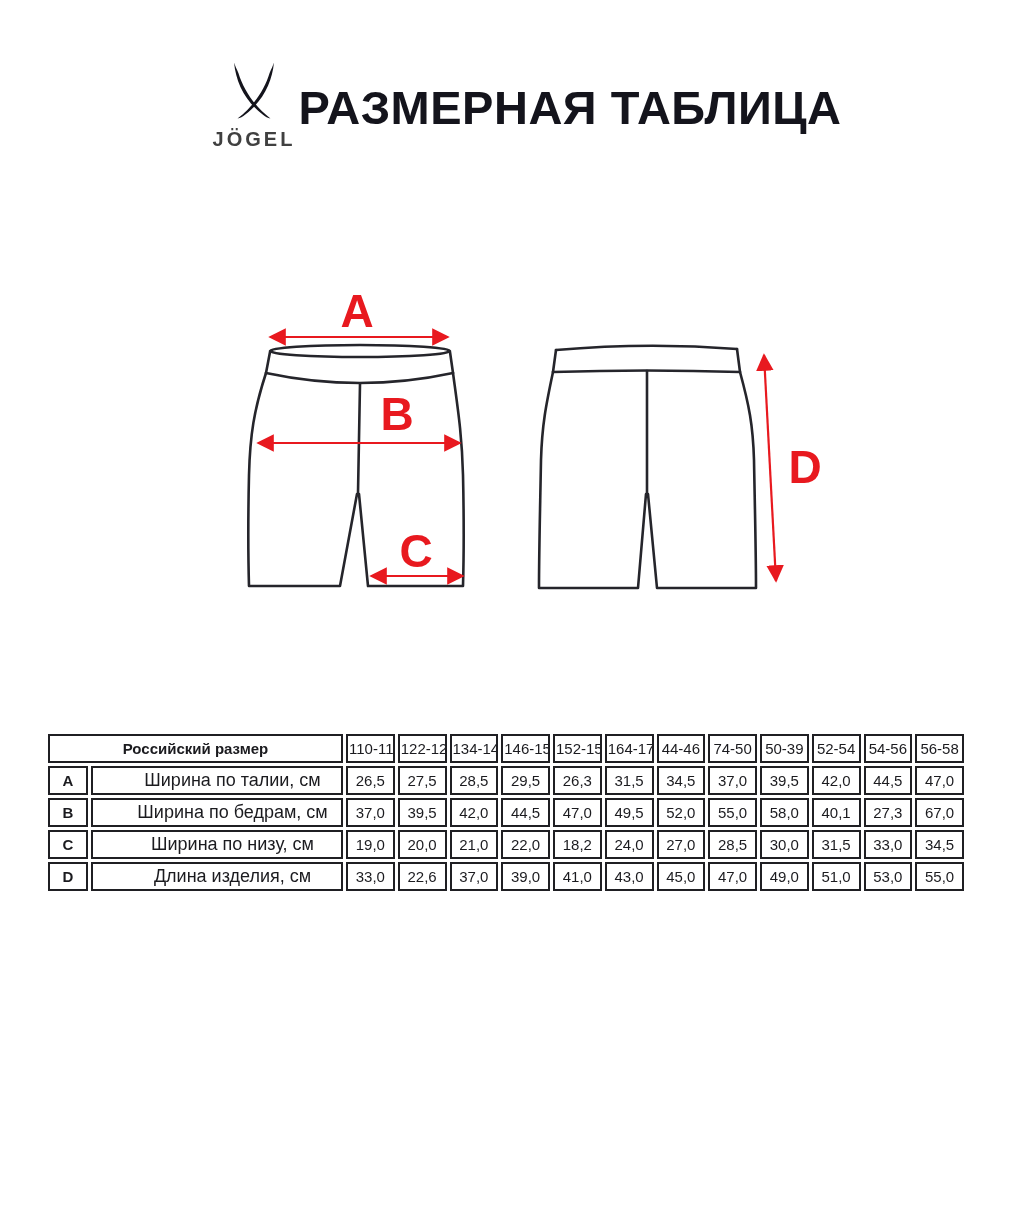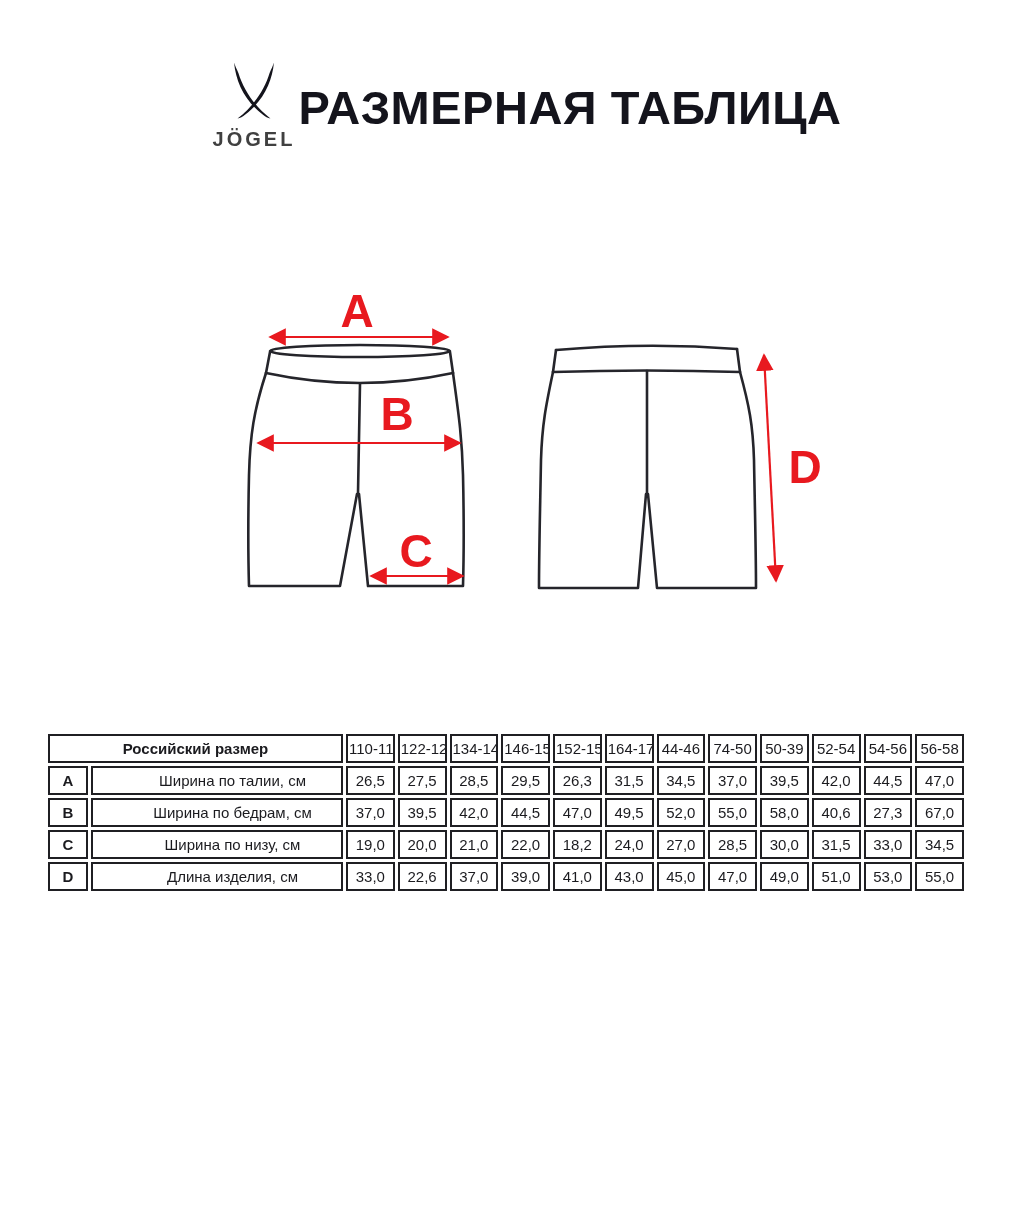--- a/index.html
+++ b/index.html
@@ -24,21 +24,21 @@
   .size-table {
     position:absolute; left:45px; top:731px; width:922px;
     border-collapse:separate; border-spacing:3px; table-layout:fixed;
   }
   .size-table td {
     box-sizing:border-box; border:2px solid #1f1f23; height:29px;
     text-align:center; vertical-align:middle; font-size:15px; color:#1b1b1f;
     padding:0 1px; white-space:nowrap; overflow:hidden; background:#fff;
   }
   .size-table td.b { font-weight:bold; }
-  .size-table td.lbl { font-size:15px;padding-left:32px; }
+  .size-table td.lbl { font-size:18px;padding-left:32px; }
 </style>
 </head>
 <body>
 
 <div class="page">
 
   <div class="logo">
     <svg class="logo-mark" viewBox="0 0 60 68">
       <path fill="#14141c" d="M7,0 C9,22 19,44 40,60 C43,62.5 46,64.5 49,64.5 C32,52 18,32 12,12 C10,7.5 8,3.5 7,0 Z"></path>
       <path fill="#14141c" d="M53,0 C51,22 41,44 20,60 C17,62.5 14,64.5 11,64.5 C28,52 42,32 48,12 C50,7.5 52,3.5 53,0 Z"></path>
@@ -137,21 +137,21 @@
         <td class="lbl">Ширина по бедрам, см</td>
         <td>37,0</td>
         <td>39,5</td>
         <td>42,0</td>
         <td>44,5</td>
         <td>47,0</td>
         <td>49,5</td>
         <td>52,0</td>
         <td>55,0</td>
         <td>58,0</td>
-        <td>40,6</td>
+        <td>40,1</td>
         <td>27,3</td>
         <td>67,0</td>
       </tr>
       <tr>
         <td class="b">C</td>
         <td class="lbl">Ширина по низу, см</td>
         <td>19,0</td>
         <td>20,0</td>
         <td>21,0</td>
         <td>22,0</td>

